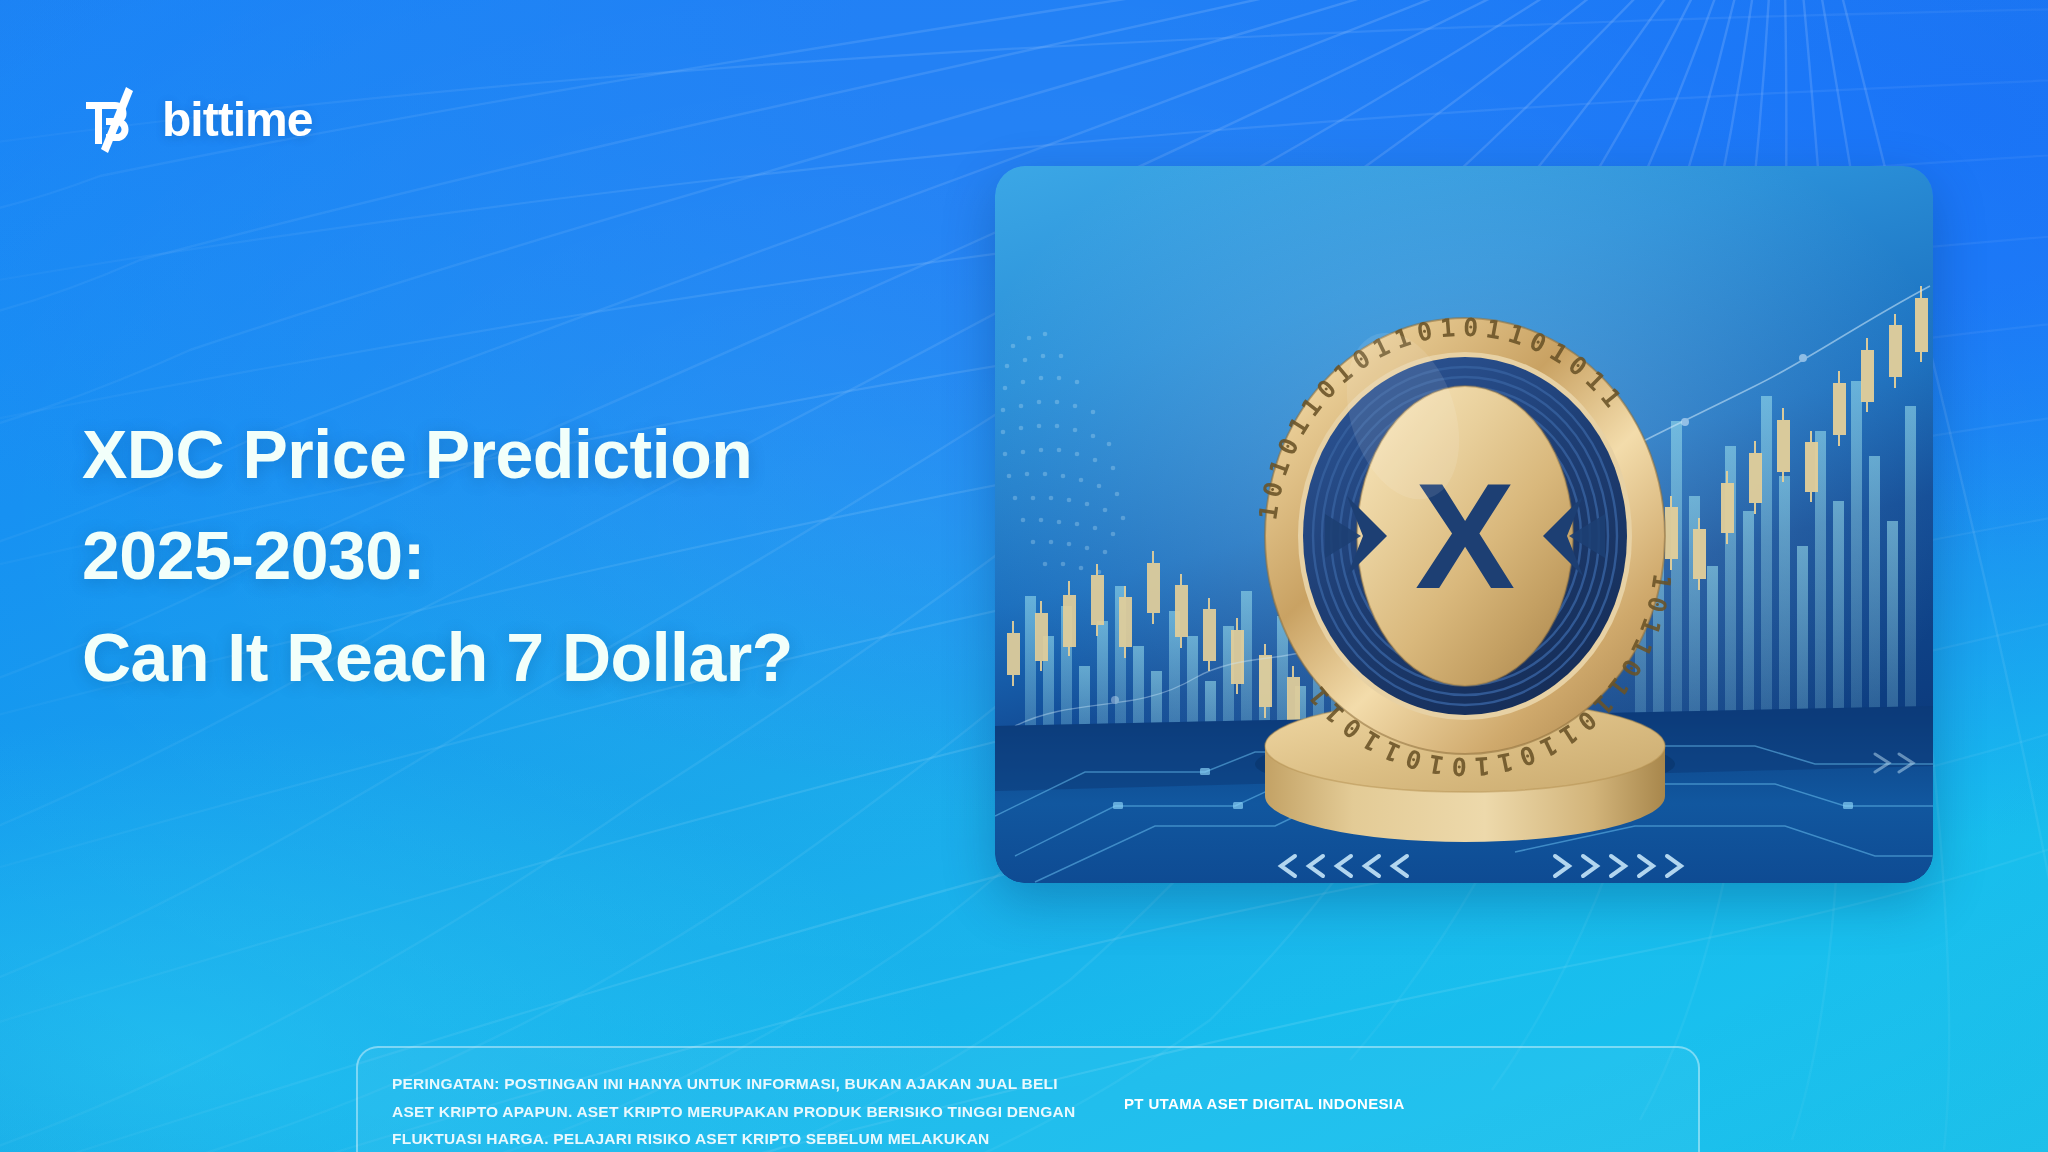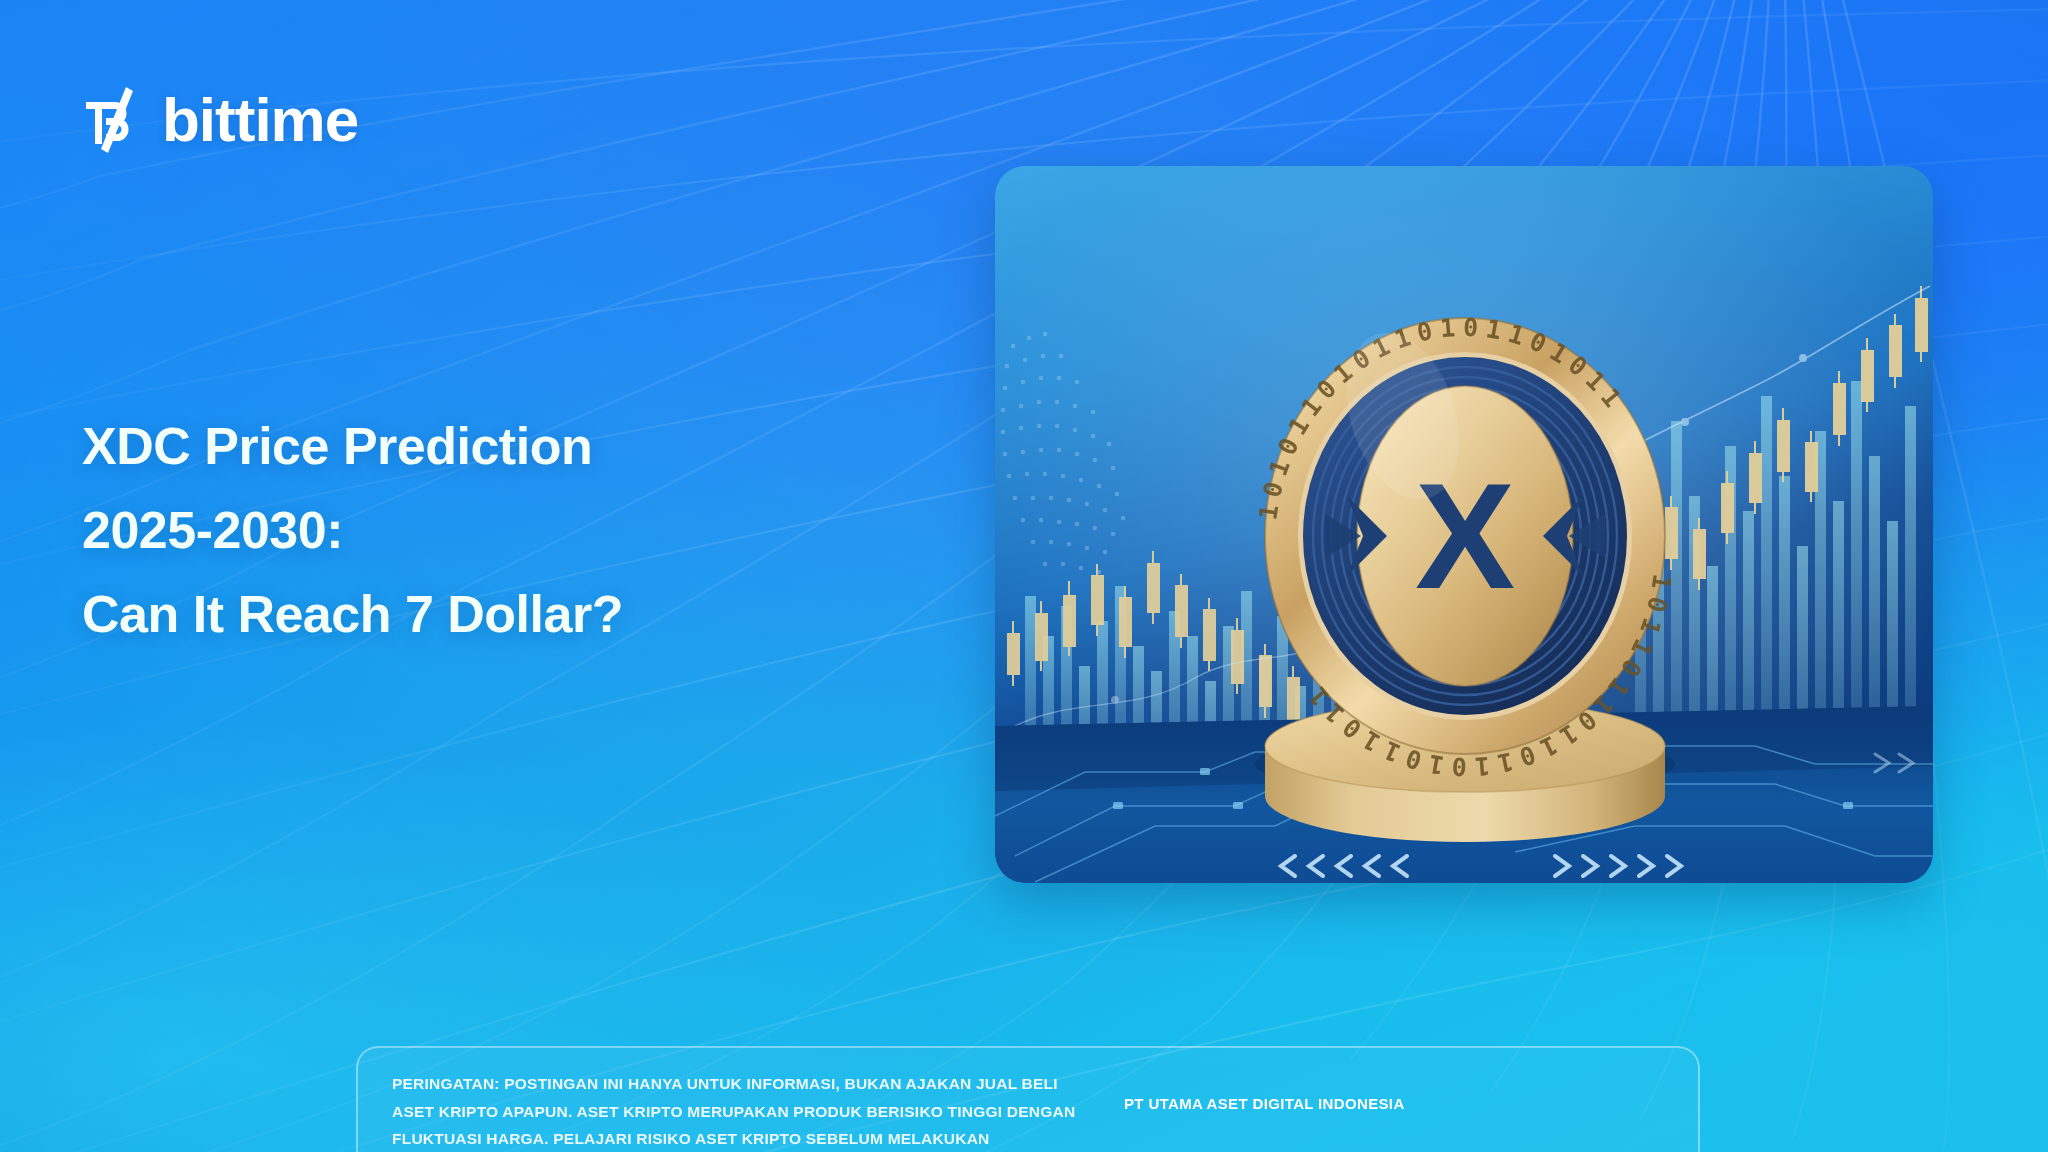--- a/index.html
+++ b/index.html
@@ -31,32 +31,32 @@
   }
 
   
   #logo{
     position:absolute; left:86px; top:84px;
     display:flex; align-items:center; gap:18px;
     height:72px;
   }
   #logo .mark{ width:58px; height:70px; display:block; }
   #logo .word{
-    font-size:62px; font-weight:700; letter-spacing:-1px;
+    font-size:48px; font-weight:700; letter-spacing:-1px;
     color:#ffffff; line-height:1; white-space:nowrap;
     text-shadow:0 2px 10px rgba(6,60,120,.22);
   }
 
   
   #headline{
     position:absolute; left:82px; top:418px;
     width:900px;
   }
   #headline .line{
-    font-size:52px; font-weight:700; line-height:1.08;
+    font-size:68px; font-weight:700; line-height:1.08;
     color:#f2fffa; letter-spacing:-.5px; white-space:nowrap;
     text-shadow:0 3px 16px rgba(5,58,116,.25);
     margin-bottom:28px;
   }
   #headline .line:last-child{ margin-bottom:0; }
 
   
   #hero{
     position:absolute; left:995px; top:166px;
     width:938px; height:717px;

